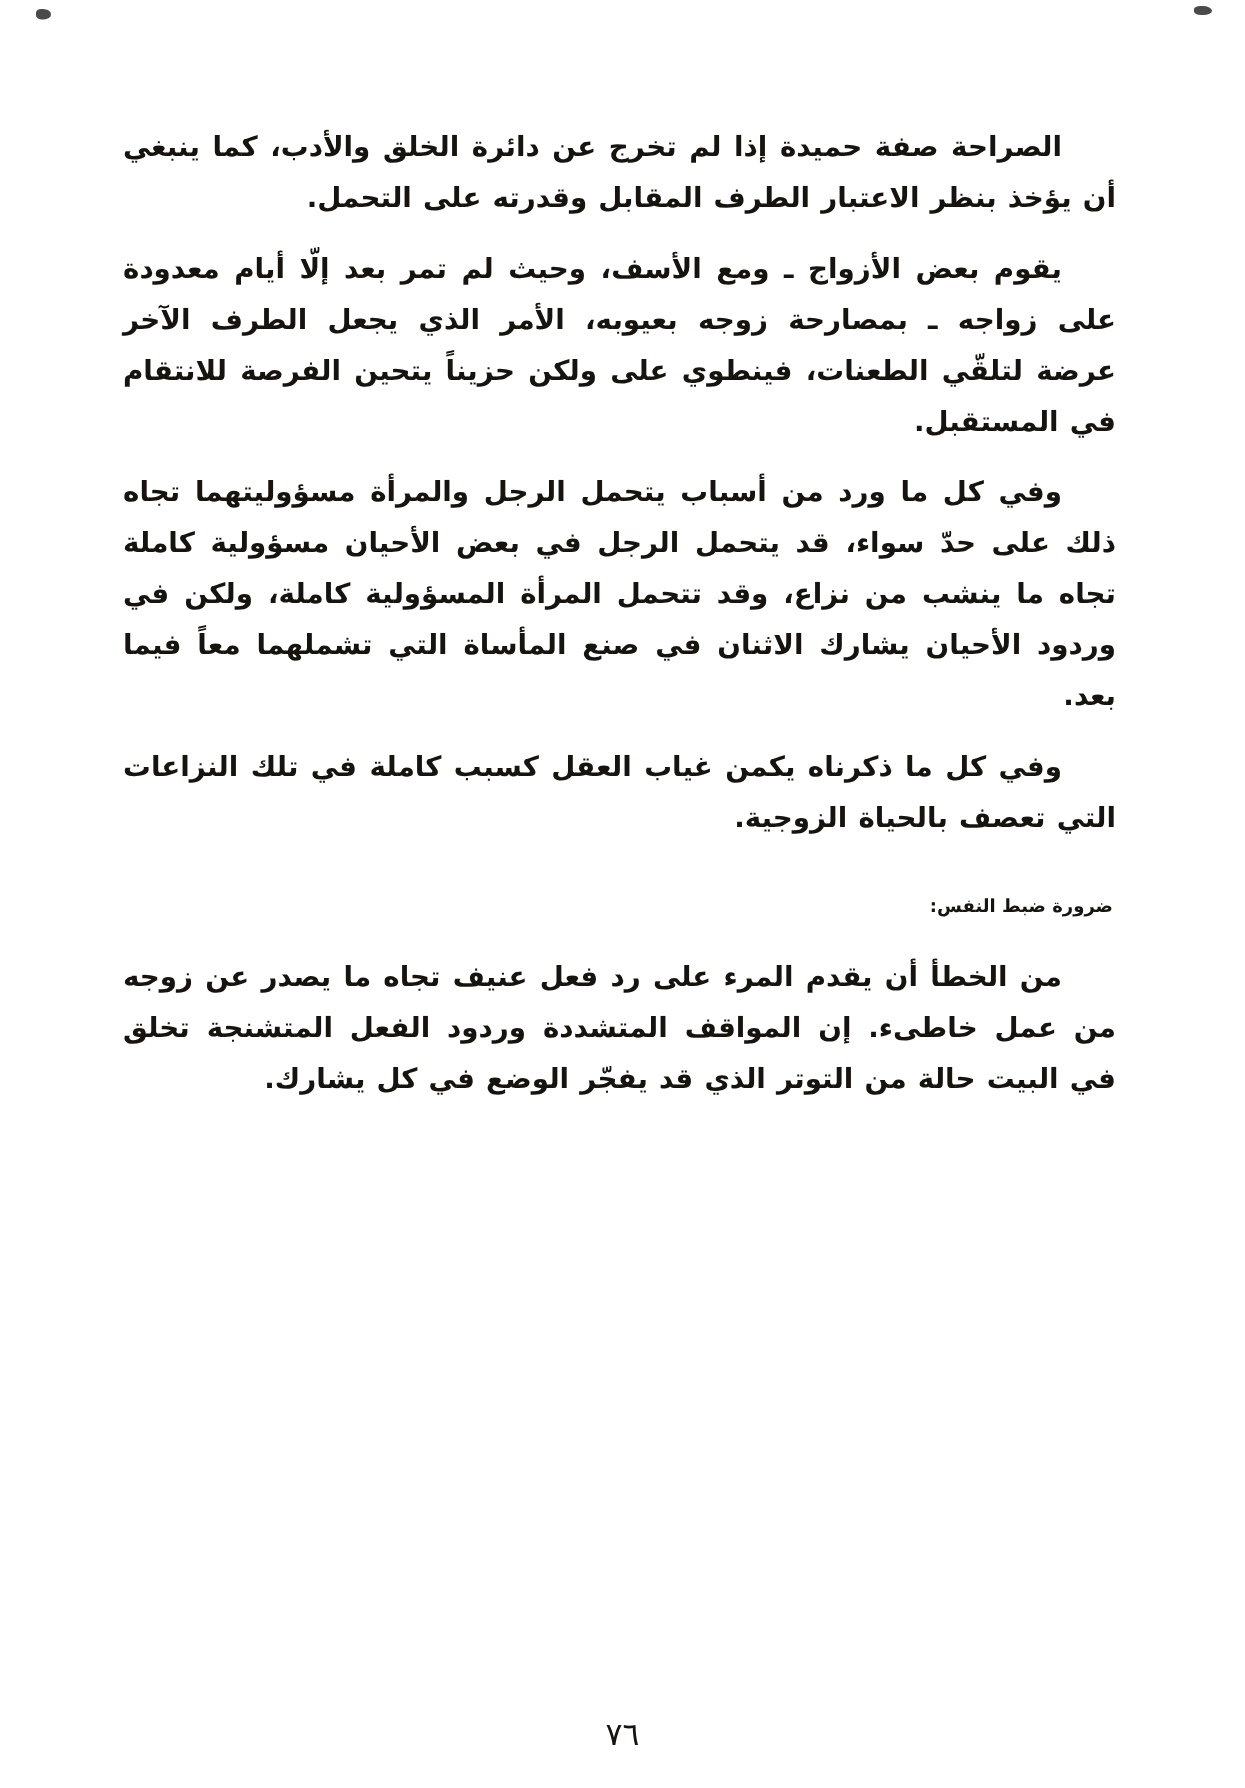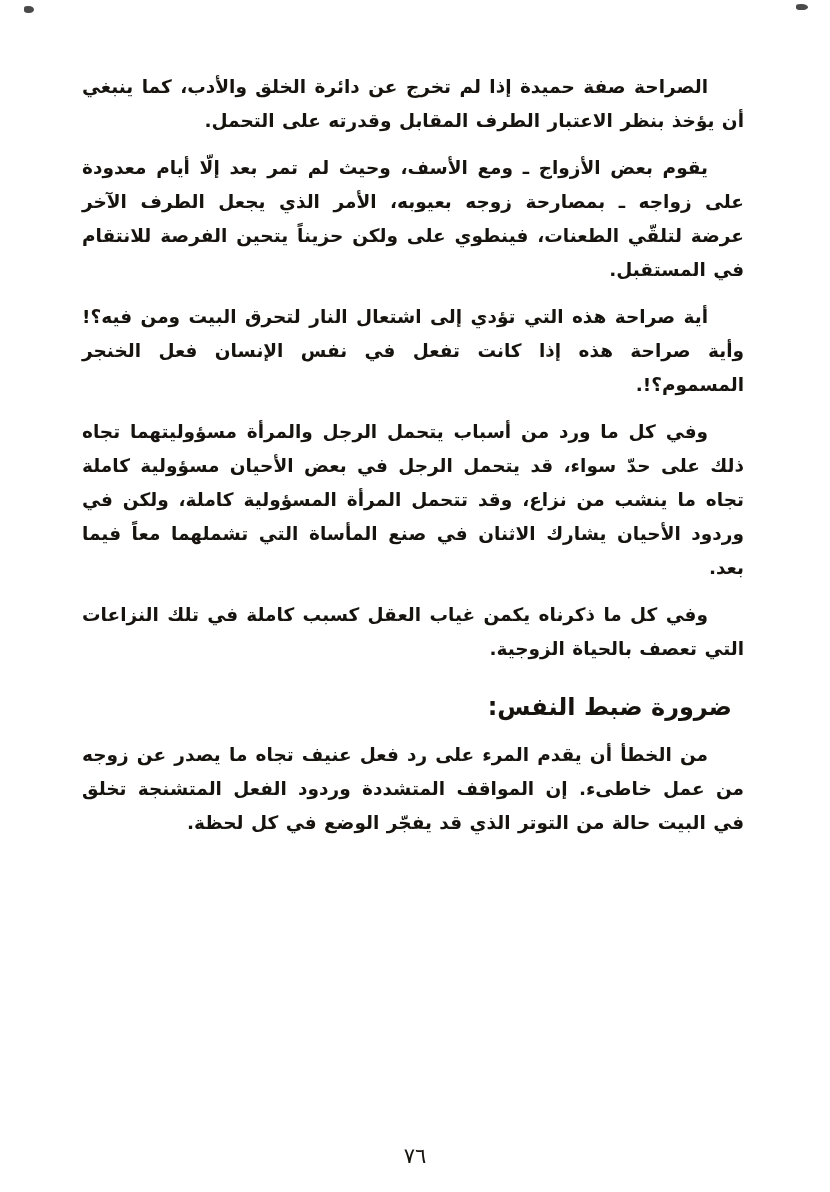--- a/index.html
+++ b/index.html
@@ -22,30 +22,30 @@
   .text-block {
     width: 100%;
   }
   .para {
     font-family: "DejaVu Sans", "Liberation Serif", sans-serif;
     font-size: 18.5px;
     font-weight: 700;
     line-height: 34px;
     text-align: justify;
     text-indent: 36px;
-    margin: 0 0 13px 0;
+    margin: 12px 0 13px 0;
     word-spacing: 1px;
   }
   .heading {
     font-family: "DejaVu Sans", "Liberation Serif", sans-serif;
-    font-size: 24px;
+    font-size: 12px;
     font-weight: 700;
     line-height: 34px;
     text-align: right;
-    margin: 24px 12px 14px 0;
+    margin: 24px 2px 14px 0;
   }
   .folio {
     position: absolute;
     bottom: 24px;
     left: 0;
     right: 0;
     text-align: center;
     font-family: "DejaVu Sans", "Liberation Serif", sans-serif;
     font-size: 21px;
     font-weight: 400;
@@ -75,25 +75,24 @@
 
 <div class="page">
 
   <div class="corner-mark corner-left"></div>
   <div class="corner-mark corner-right"></div>
 
   <main class="text-block">
 
     <p class="para">الصراحة صفة حميدة إذا لم تخرج عن دائرة الخلق والأدب، كما ينبغي أن يؤخذ بنظر الاعتبار الطرف المقابل وقدرته على التحمل.</p>
     <p class="para">يقوم بعض الأزواج ـ ومع الأسف، وحيث لم تمر بعد إلّا أيام معدودة على زواجه ـ بمصارحة زوجه بعيوبه، الأمر الذي يجعل الطرف الآخر عرضة لتلقّي الطعنات، فينطوي على ولكن حزيناً يتحين الفرصة للانتقام في المستقبل.</p>
-    <p class="para">أية صراحة هذه التي تؤدي إلى اشتعال النار لتحرق البيت ومن فيه؟! وأية صراحة هذه إذا كانت تفعل في نفس الإنسان فعل الخنجر المسموم؟!.</p>
     <p class="para">وفي كل ما ورد من أسباب يتحمل الرجل والمرأة مسؤوليتهما تجاه ذلك على حدّ سواء، قد يتحمل الرجل في بعض الأحيان مسؤولية كاملة تجاه ما ينشب من نزاع، وقد تتحمل المرأة المسؤولية كاملة، ولكن في وردود الأحيان يشارك الاثنان في صنع المأساة التي تشملهما معاً فيما بعد.</p>
     <p class="para">وفي كل ما ذكرناه يكمن غياب العقل كسبب كاملة في تلك النزاعات التي تعصف بالحياة الزوجية.</p>
 
     <h2 class="heading">ضرورة ضبط النفس:</h2>
 
-    <p class="para">من الخطأ أن يقدم المرء على رد فعل عنيف تجاه ما يصدر عن زوجه من عمل خاطىء. إن المواقف المتشددة وردود الفعل المتشنجة تخلق في البيت حالة من التوتر الذي قد يفجّر الوضع في كل لحظة.</p>
+    <p class="para">من الخطأ أن يقدم المرء على رد فعل عنيف تجاه ما يصدر عن زوجه من عمل خاطىء. إن المواقف المتشددة وردود الفعل المتشنجة تخلق في البيت حالة من التوتر الذي قد يفجّر الوضع في كل يشارك.</p>
 
   </main>
 
   <footer class="folio">٧٦</footer>
 
 </div>
 
 </body></html>

